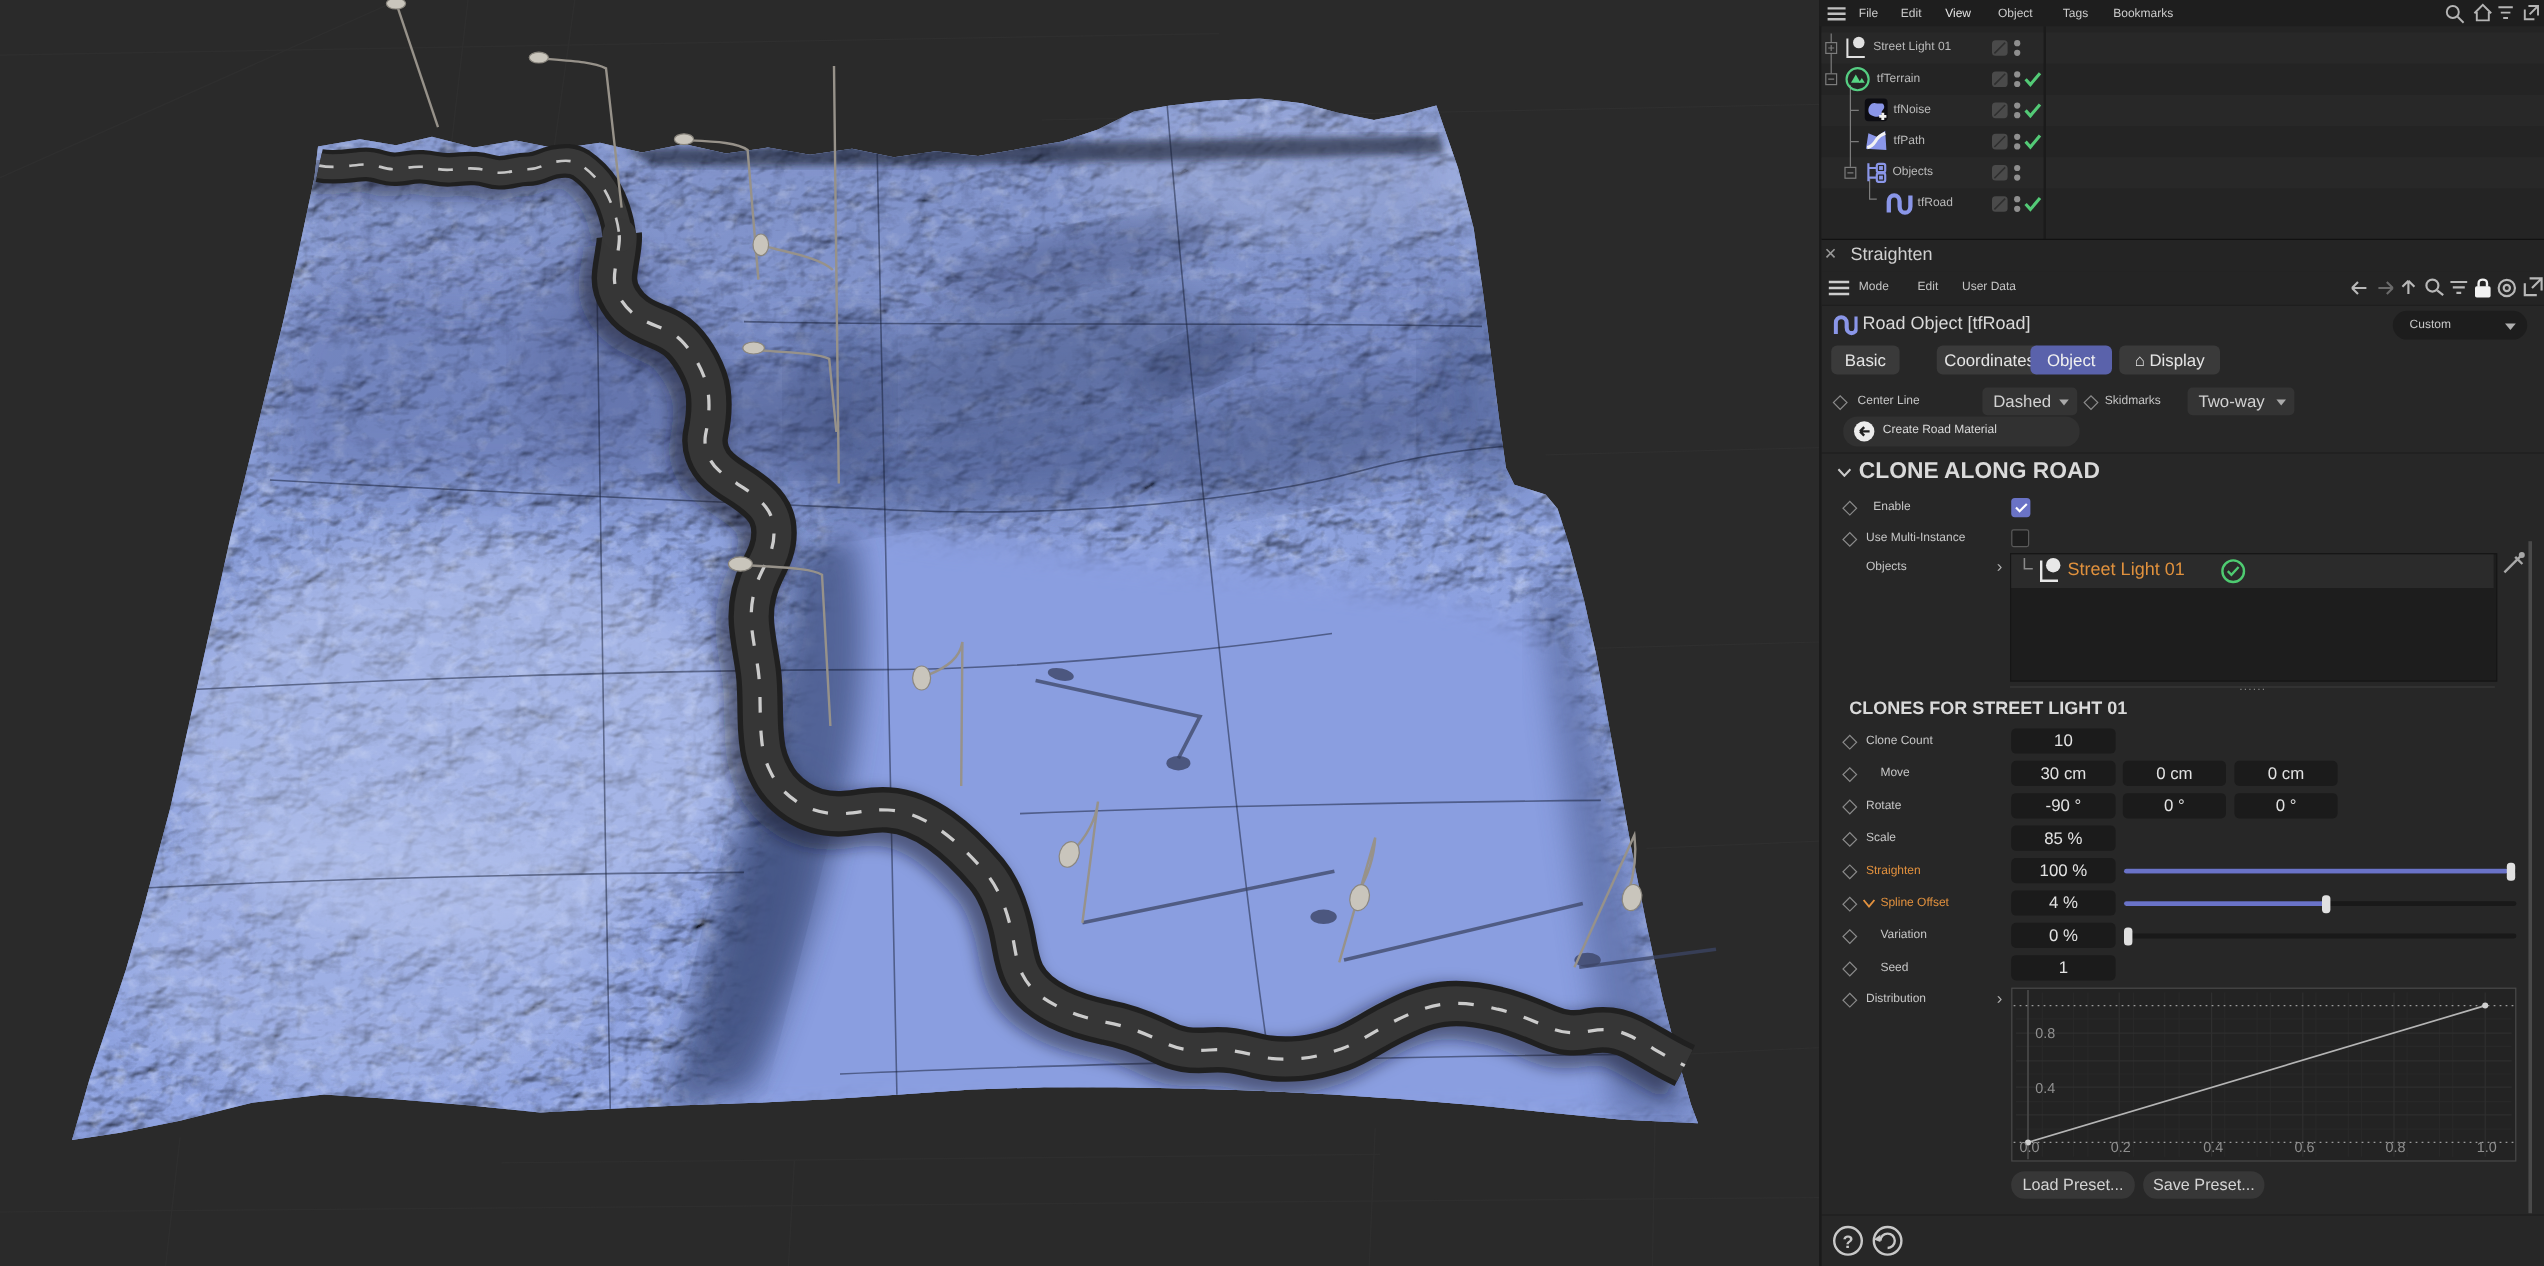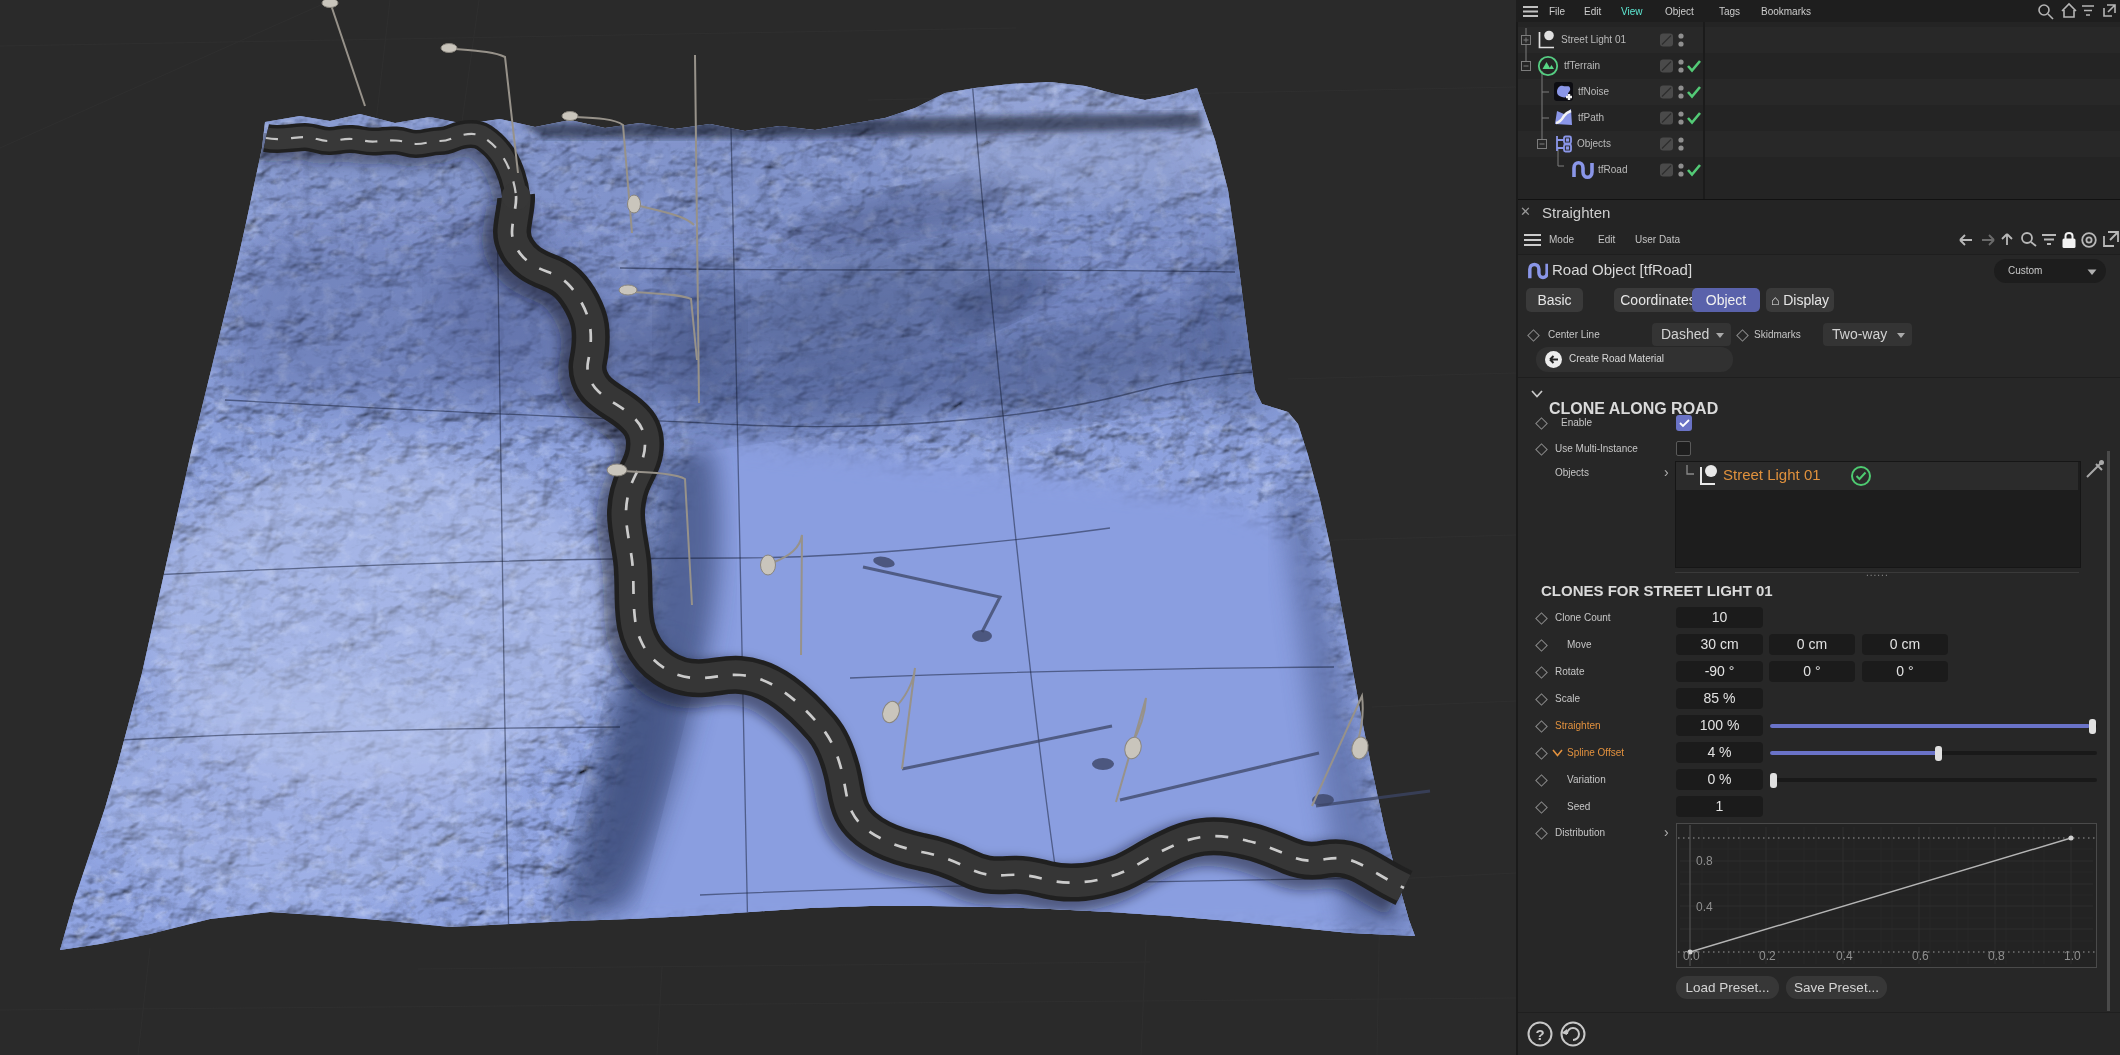--- a/index.html
+++ b/index.html
@@ -184,21 +184,21 @@
     </svg>
 <div class="ab" style="left:1516px;top:0;width:604px;height:1055px;background:#272727;border-left:2px solid #1a1a1a;"></div>
 <div class="ab" style="left:1516px;top:0;width:604px;height:22px;background:#1e1e1e;"></div>
 <div class="ab" style="left:1518px;top:22px;width:602px;height:177px;background:#242424;"></div>
 <div class="ab" style="left:1518px;top:27px;width:602px;height:26px;background:#282828;"></div>
 <div class="ab" style="left:1518px;top:79px;width:602px;height:26px;background:#282828;"></div>
 <div class="ab" style="left:1518px;top:131px;width:602px;height:26px;background:#282828;"></div>
 <div class="ab" style="left:1703px;top:22px;width:2px;height:177px;background:#1b1b1b;"></div>
 <div class="tx" style="left:1549px;top:5px;color:#cccccc;">File</div>
 <div class="tx" style="left:1584px;top:5px;color:#cccccc;">Edit</div>
-<div class="tx" style="left:1621px;top:5px;color:#5eead4;">View</div>
+<div class="tx" style="left:1621px;top:5px;color:#e5e5e5;">View</div>
 <div class="tx" style="left:1665px;top:5px;color:#cccccc;">Object</div>
 <div class="tx" style="left:1719px;top:5px;color:#cccccc;">Tags</div>
 <div class="tx" style="left:1761px;top:5px;color:#cccccc;">Bookmarks</div>
 <svg class="ab" style="left:1516px;top:0" width="604" height="200" viewBox="0 0 604 200">
  <g stroke="#c0c0c0" stroke-width="2" fill="none">
   <path d="M7,7 H22 M7,11.5 H22 M7,16 H22"></path>
  </g>
  <g stroke="#b5b5b5" stroke-width="1.6" fill="none">
   <circle cx="528" cy="10" r="5"></circle>
         <path d="M532,14 L537,19"></path>
@@ -313,21 +313,21 @@
     </svg>
 <div class="tx" style="left:1552px;top:263px;color:#d8d8d8;font-size:15px;">Road Object [tfRoad]</div>
 <div class="ab" style="left:1994px;top:259px;width:112px;height:24px;background:#1d1d1d;border-radius:12px;"></div>
 <div class="tx" style="left:2008px;top:264px;color:#c8c8c8;">Custom</div>
 <svg class="ab" style="left:2086px;top:268px" width="12" height="8">
       <path d="M1.5,1.5 L10.5,1.5 L6,7 Z" fill="#b0b0b0"></path>
     </svg>
 <div class="tab" style="left:1526px;width:57px;">Basic</div>
 <div class="tab" style="left:1589px;width:88px;margin-left:25px;">Coordinates</div>
 <div class="tab" style="left:1692px;width:68px;background:#5a62ab;color:#f0f0f0;">Object</div>
-<div class="tab" style="left:1766px;width:68px;">⌂ Display</div>
+<div class="tab" style="left:1766px;width:84px;">⌂ Display</div>
 <div class="dia" style="left:1529px;top:331px;"></div>
 <div class="tx" style="left:1548px;top:328px;">Center Line</div>
 <div class="dd" style="left:1652px;top:323px;width:79px;">
   <span style="margin-left:9px;">Dashed</span>
   <svg class="ab" style="right:6px;top:9px" width="10" height="7">
         <path d="M1,1 L9,1 L5,6 Z" fill="#aaa"></path>
       </svg>
 </div>
 <div class="dia" style="left:1738px;top:331px;"></div>
 <div class="tx" style="left:1754px;top:328px;">Skidmarks</div>
@@ -340,21 +340,21 @@
 <div class="ab" style="left:1536px;top:347px;width:197px;height:25px;background:#313131;border-radius:12px;"></div>
 <svg class="ab" style="left:1544px;top:350px" width="19" height="19">
       <circle cx="9.5" cy="9.5" r="8.5" fill="#ececec"></circle>
       <path d="M6,9.5 H14 M6,9.5 L9.5,6 M6,9.5 L9.5,13" stroke="#222" stroke-width="2" fill="none"></path>
     </svg>
 <div class="tx" style="left:1569px;top:352px;color:#d8d8d8;">Create Road Material</div>
 <div class="ab" style="left:1518px;top:377px;width:602px;height:1px;background:#1e1e1e;"></div>
 <svg class="ab" style="left:1531px;top:390px" width="12" height="8">
       <path d="M1,1 L6,6.5 L11,1" fill="none" stroke="#c9c9c9" stroke-width="1.7"></path>
     </svg>
-<div class="tx" style="left:1549px;top:386px;color:#dadada;font-size:16px;font-weight:bold;margin-top:16px;">CLONE ALONG ROAD</div>
+<div class="tx" style="left:1549px;top:386px;color:#dadada;font-size:19px;font-weight:bold;">CLONE ALONG ROAD</div>
 <div class="dia" style="left:1537px;top:419px;"></div>
 <div class="tx" style="left:1561px;top:416px;">Enable</div>
 <div class="ab" style="left:1676px;top:415px;width:16px;height:16px;background:#6a73c6;border-radius:3px;"></div>
 <svg class="ab" style="left:1679px;top:419px" width="11" height="9">
       <path d="M1,4 L4,7 L10,1" fill="none" stroke="#fff" stroke-width="1.8"></path>
     </svg>
 <div class="dia" style="left:1537px;top:445px;"></div>
 <div class="tx" style="left:1555px;top:442px;">Use Multi-Instance</div>
 <div class="ab" style="left:1676px;top:441px;width:13px;height:13px;background:#1e1e1e;border:1.5px solid #5a5a5a;border-radius:2px;"></div>
 <div class="tx" style="left:1555px;top:466px;">Objects</div>

